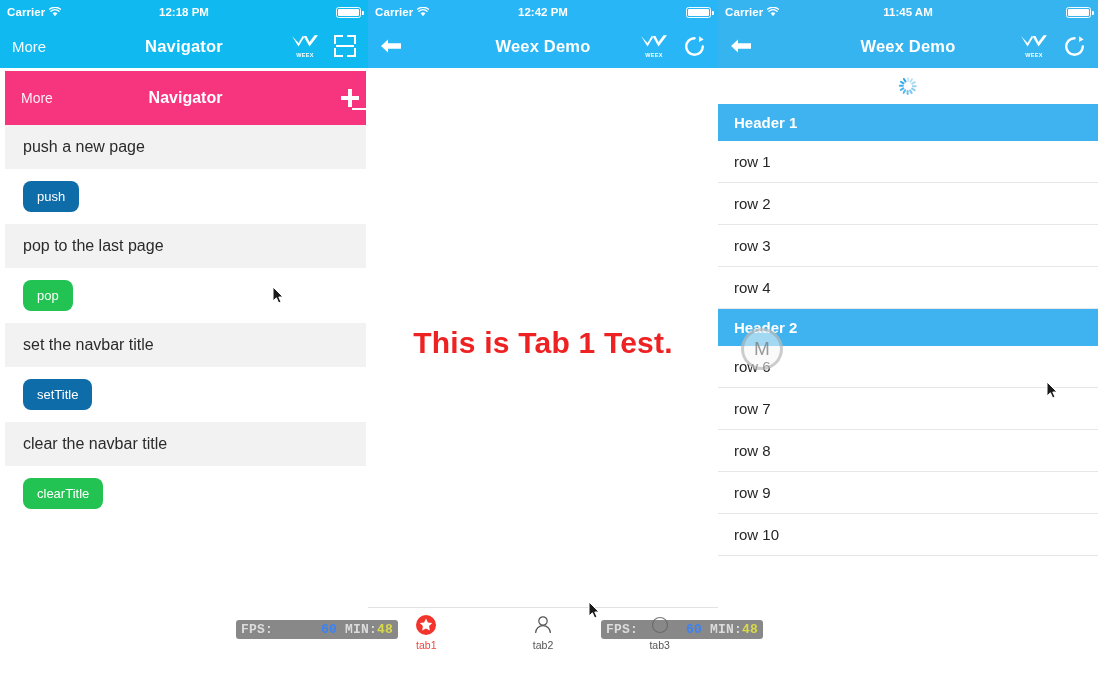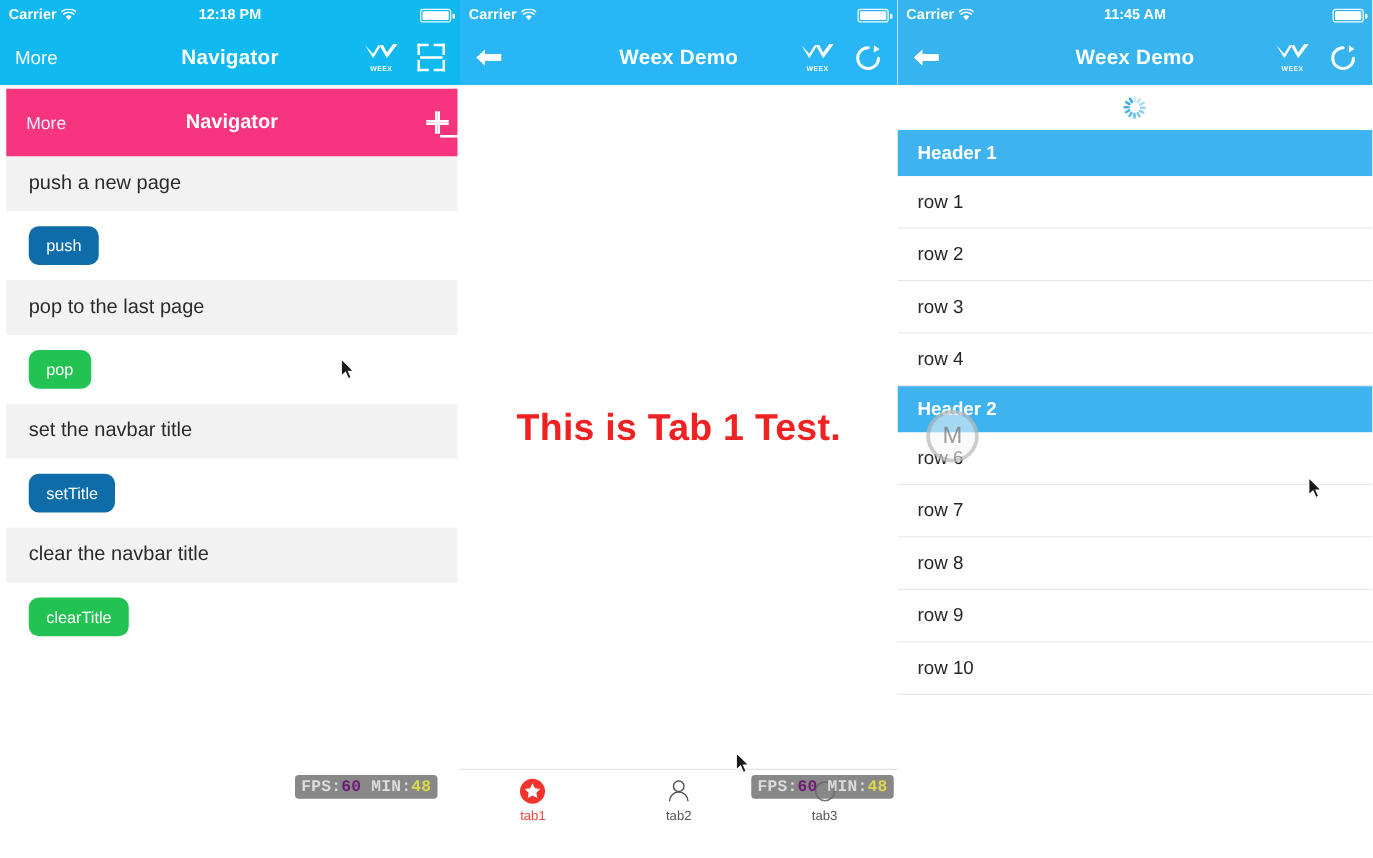--- a/index.html
+++ b/index.html
@@ -226,21 +226,21 @@
   .tab-test-text {
     color: #ee2222;
     font-size: 30px;
     font-weight: 700;
     letter-spacing: .2px;
   }
 
   
   .tabbar {
     position: absolute;
-    bottom: 0;
+    bottom: 8px;
     left: 0;
     width: 350px;
     height: 71px;
     border-top: 1px solid #e2e2e2;
     background: #ffffff;
     display: flex;
     align-items: flex-start;
     padding-top: 6px;
     box-sizing: border-box;
   }
@@ -330,21 +330,21 @@
     border-radius: 3px;
     padding: 2px 5px;
     font-family: "Liberation Mono", monospace;
     font-size: 13px;
     font-weight: 700;
     color: #dcdcdc;
     letter-spacing: .2px;
     white-space: nowrap;
     z-index: 50;
   }
-  .fps-overlay .v-fps { color: #701a75; }
+  .fps-overlay .v-fps { color: #3b82f6; margin-left: 48px; }
   .fps-overlay .v-min { color: #d9d94a; }
 
   
   .cursor {
     position: absolute;
     width: 13px;
     height: 19px;
     z-index: 100;
     pointer-events: none;
   }
@@ -433,20 +433,21 @@
     <div class="sb-left">
       <span class="sb-carrier">Carrier</span>
       <span class="wifi-icon">
         <svg width="12" height="10" viewBox="0 0 12 10">
             <path d="M6 9.2 L3.6 6.2 a3.8 3.8 0 0 1 4.8 0 Z" fill="#fff"></path>
             <path d="M1.9 4.3 a6.2 6.2 0 0 1 8.2 0" stroke="#fff" stroke-width="1.3" fill="none" stroke-linecap="round"></path>
             <path d="M0.4 2.3 a8.6 8.6 0 0 1 11.2 0" stroke="#fff" stroke-width="1.3" fill="none" stroke-linecap="round"></path>
           </svg>
       </span>
     </div>
+    <div class="sb-time">12:42 PM</div>
     <div class="sb-right">
       <span class="battery">
           <i></i>
         </span>
     </div>
   </div>
 
   <div class="navbar">
     <span class="back-arrow">
       <svg width="22" height="18" viewBox="0 0 22 18">

